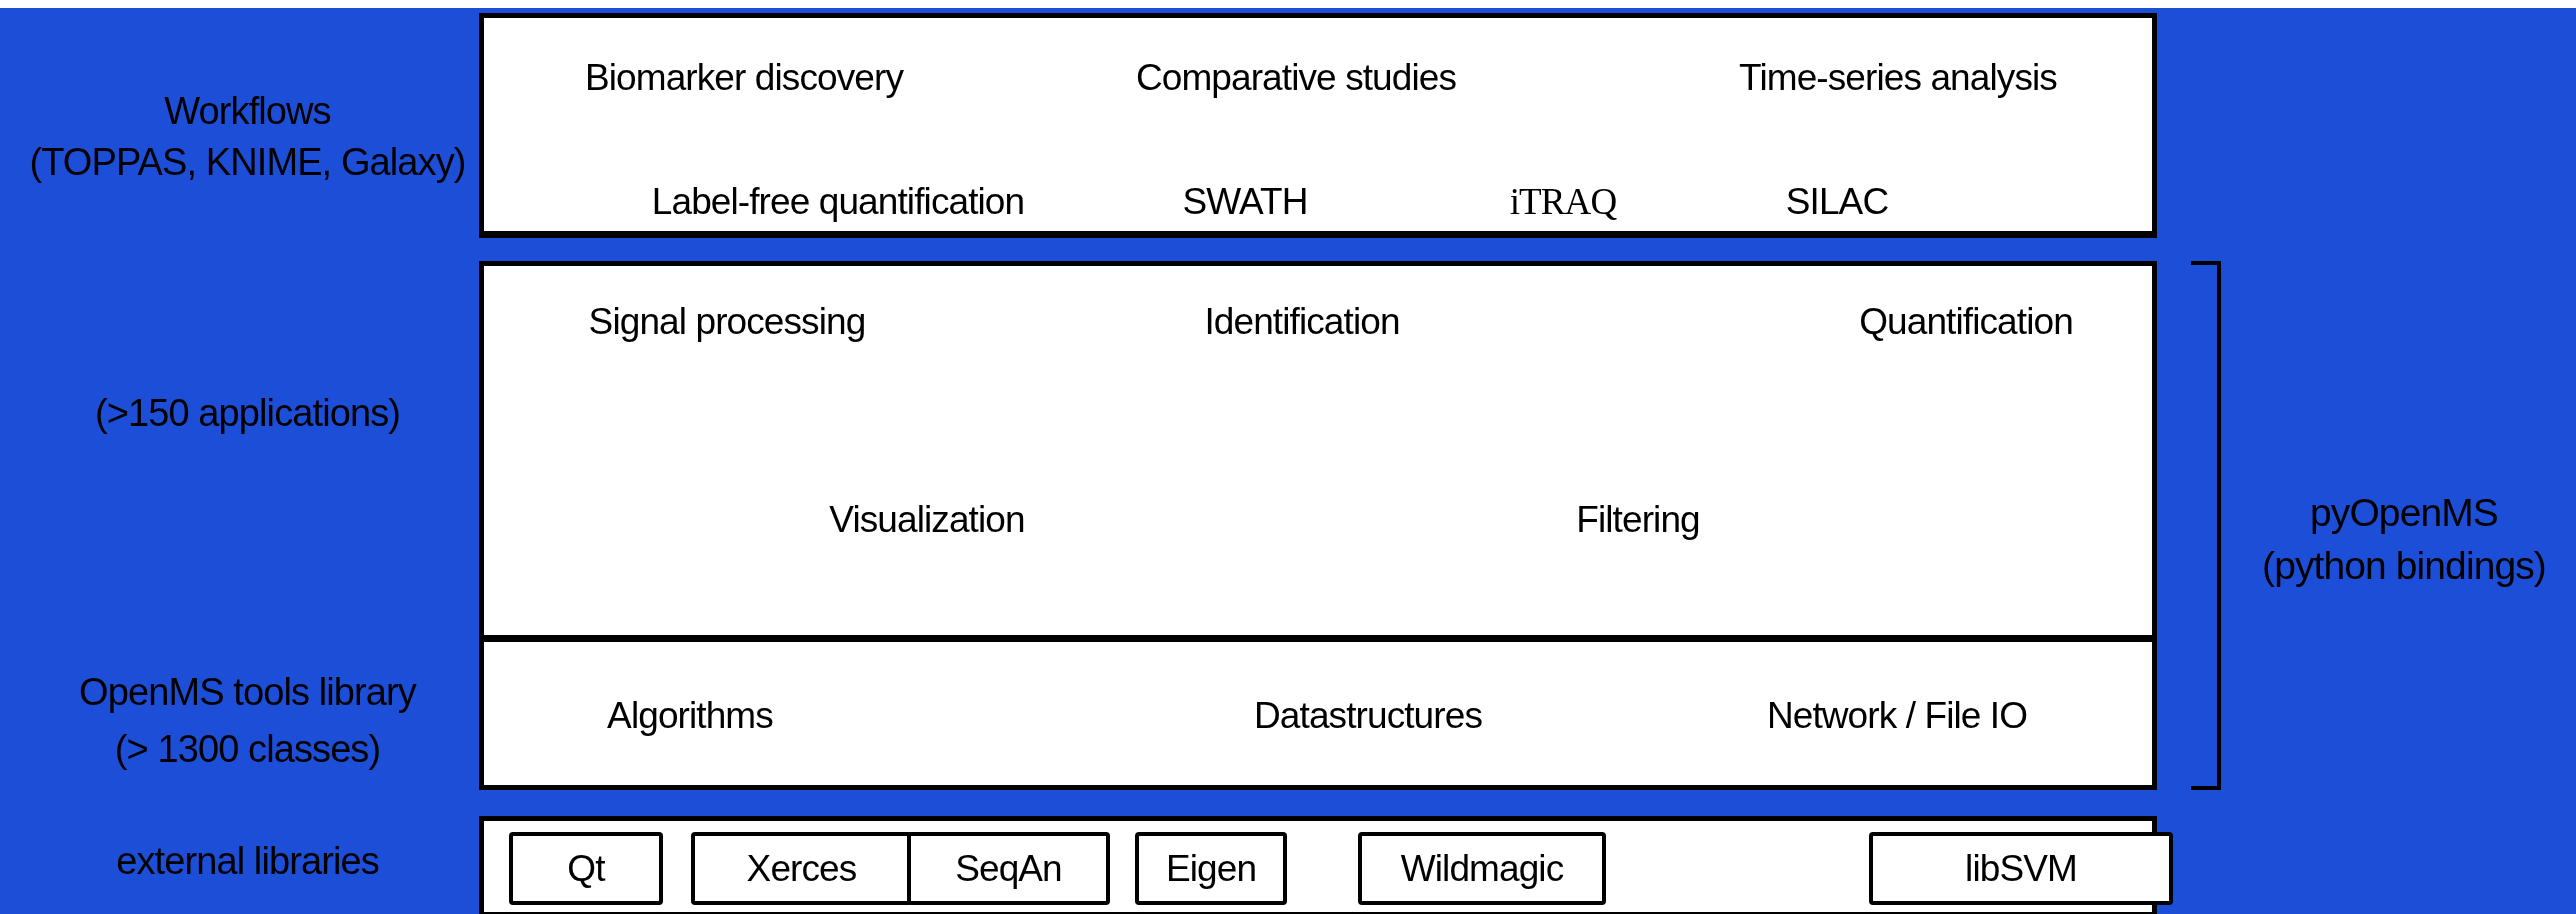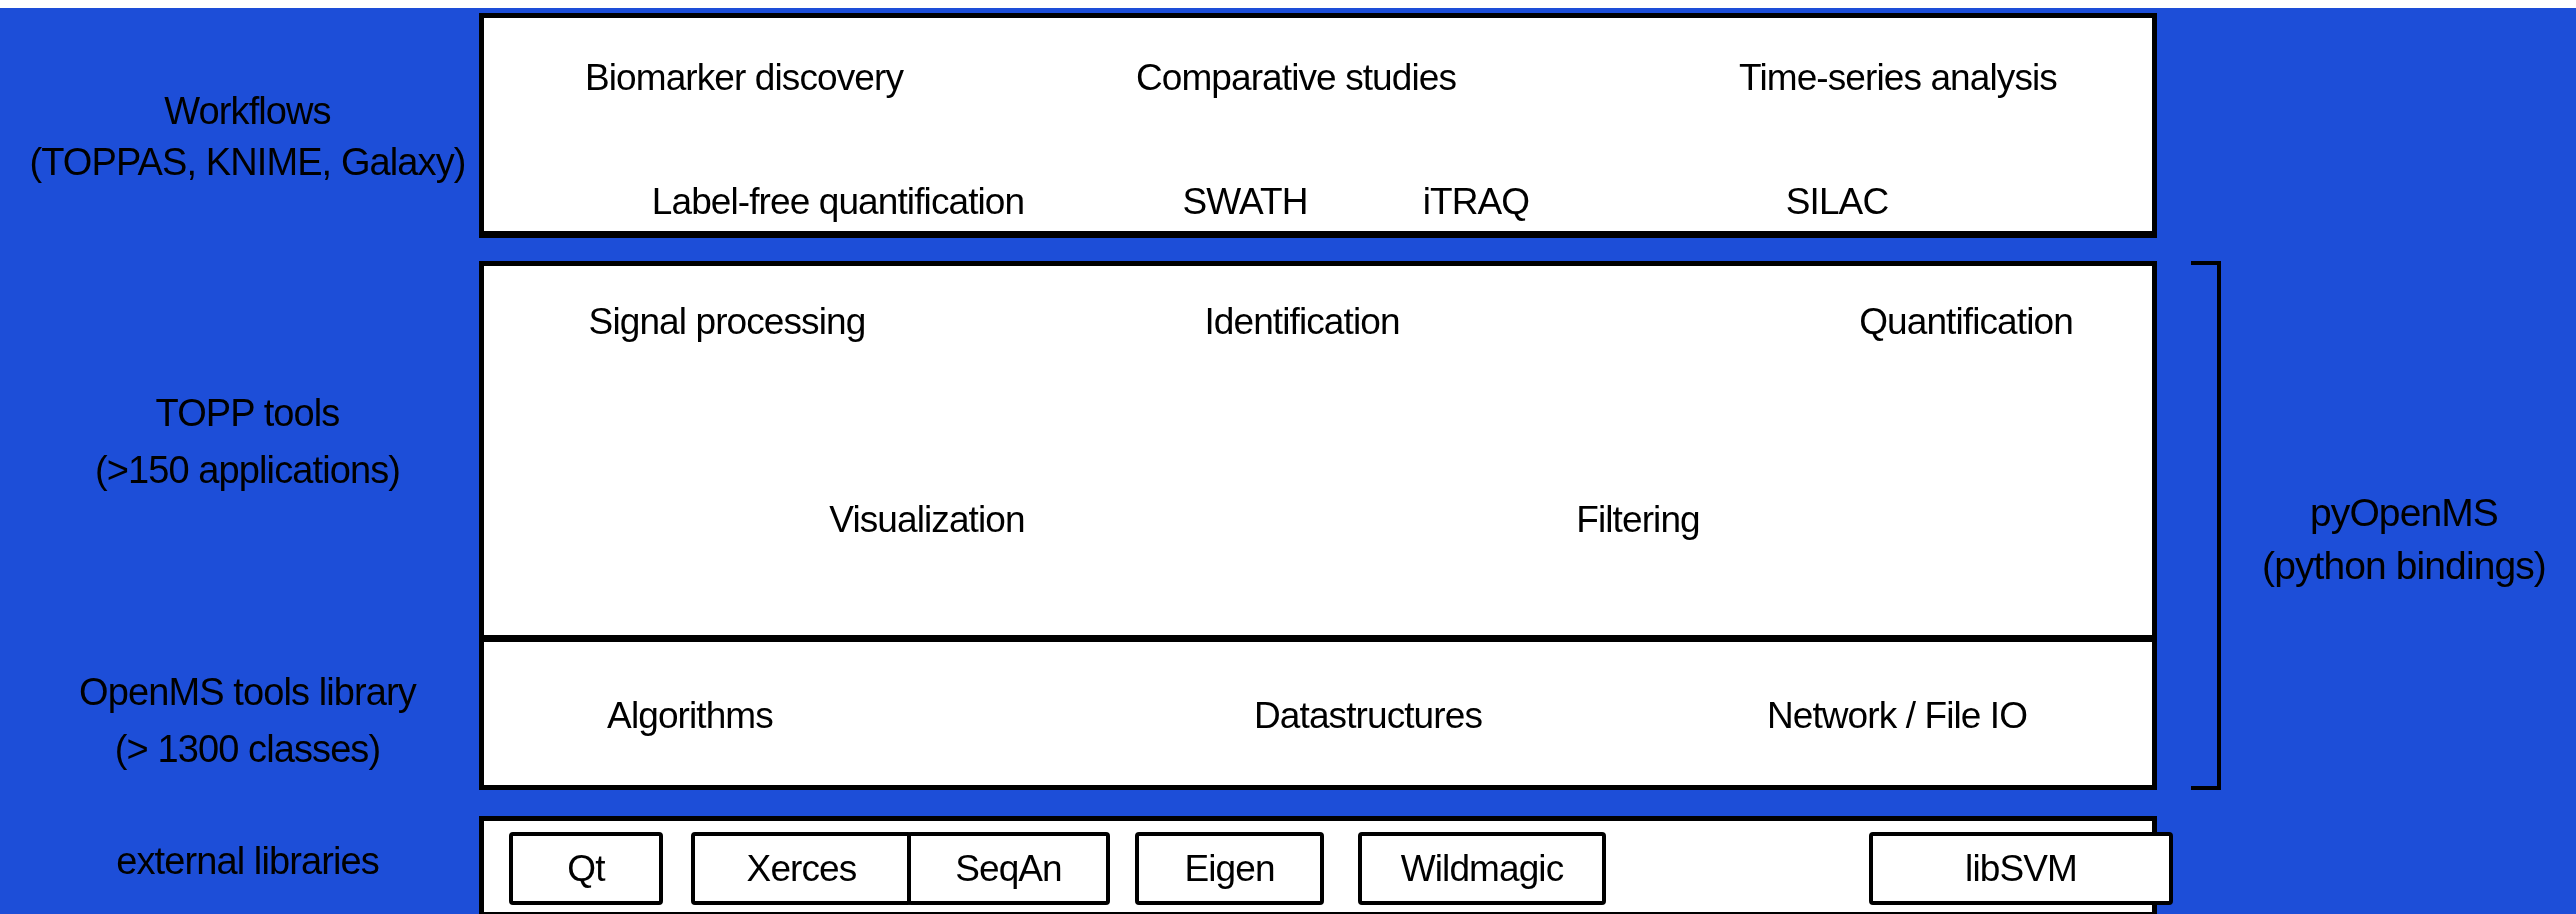--- a/index.html
+++ b/index.html
@@ -43,21 +43,21 @@
   }
 
   
   .w-r1 { top: 69px; }
   .w-r2 { top: 193px; }
   #w-item-0 { left: 744px; }
   #w-item-1 { left: 1296px; }
   #w-item-2 { left: 1898px; }
   #w-item-3 { left: 838px; }
   #w-item-4 { left: 1245px; }
-  #w-item-5 { left: 1476px; }
+  #w-item-5 { left: 1563px; font-family: Liberation Serif, serif; }
   #w-item-6 { left: 1837px; }
 
   
   .t-r1 { top: 313px; }
   .t-r2 { top: 511px; }
   #t-item-0 { left: 727px; }
   #t-item-1 { left: 1302px; }
   #t-item-2 { left: 1966px; }
   #t-item-3 { left: 927px; }
   #t-item-4 { left: 1638px; }
@@ -92,21 +92,21 @@
     display: flex;
     align-items: center;
     justify-content: center;
     font-size: 37px;
     white-space: nowrap;
     background: #ffffff;
   }
   #pill-0 { left: 509px;  width: 154px; }
   #pill-1 { left: 691px;  width: 221px; }
   #pill-2 { left: 907px; width: 203px; }
-  #pill-3 { left: 1135px; width: 189px; }
+  #pill-3 { left: 1135px; width: 152px; }
   #pill-4 { left: 1358px; width: 248px; }
   #pill-5 { left: 1626px; width: 221px; }
   #pill-6 { left: 1869px; width: 304px; }
 
   
   #py-bracket {
     position: absolute;
     left: 2191px;
     top: 253px;
     width: 30px;
@@ -129,21 +129,20 @@
 </head>
 <body>
 
 <div id="canvas">
 
   <div class="layer-label" id="label-workflows">
     <div>Workflows</div>
     <div>(TOPPAS, KNIME, Galaxy)</div>
   </div>
   <div class="layer-label" id="label-topp">
-    <div>TOPP tools</div>
     <div>(&gt;150 applications)</div>
   </div>
   <div class="layer-label" id="label-core">
     <div>OpenMS tools library</div>
     <div>(&gt; 1300 classes)</div>
   </div>
   <div class="layer-label" id="label-external">
     <div>external libraries</div>
   </div>
 

